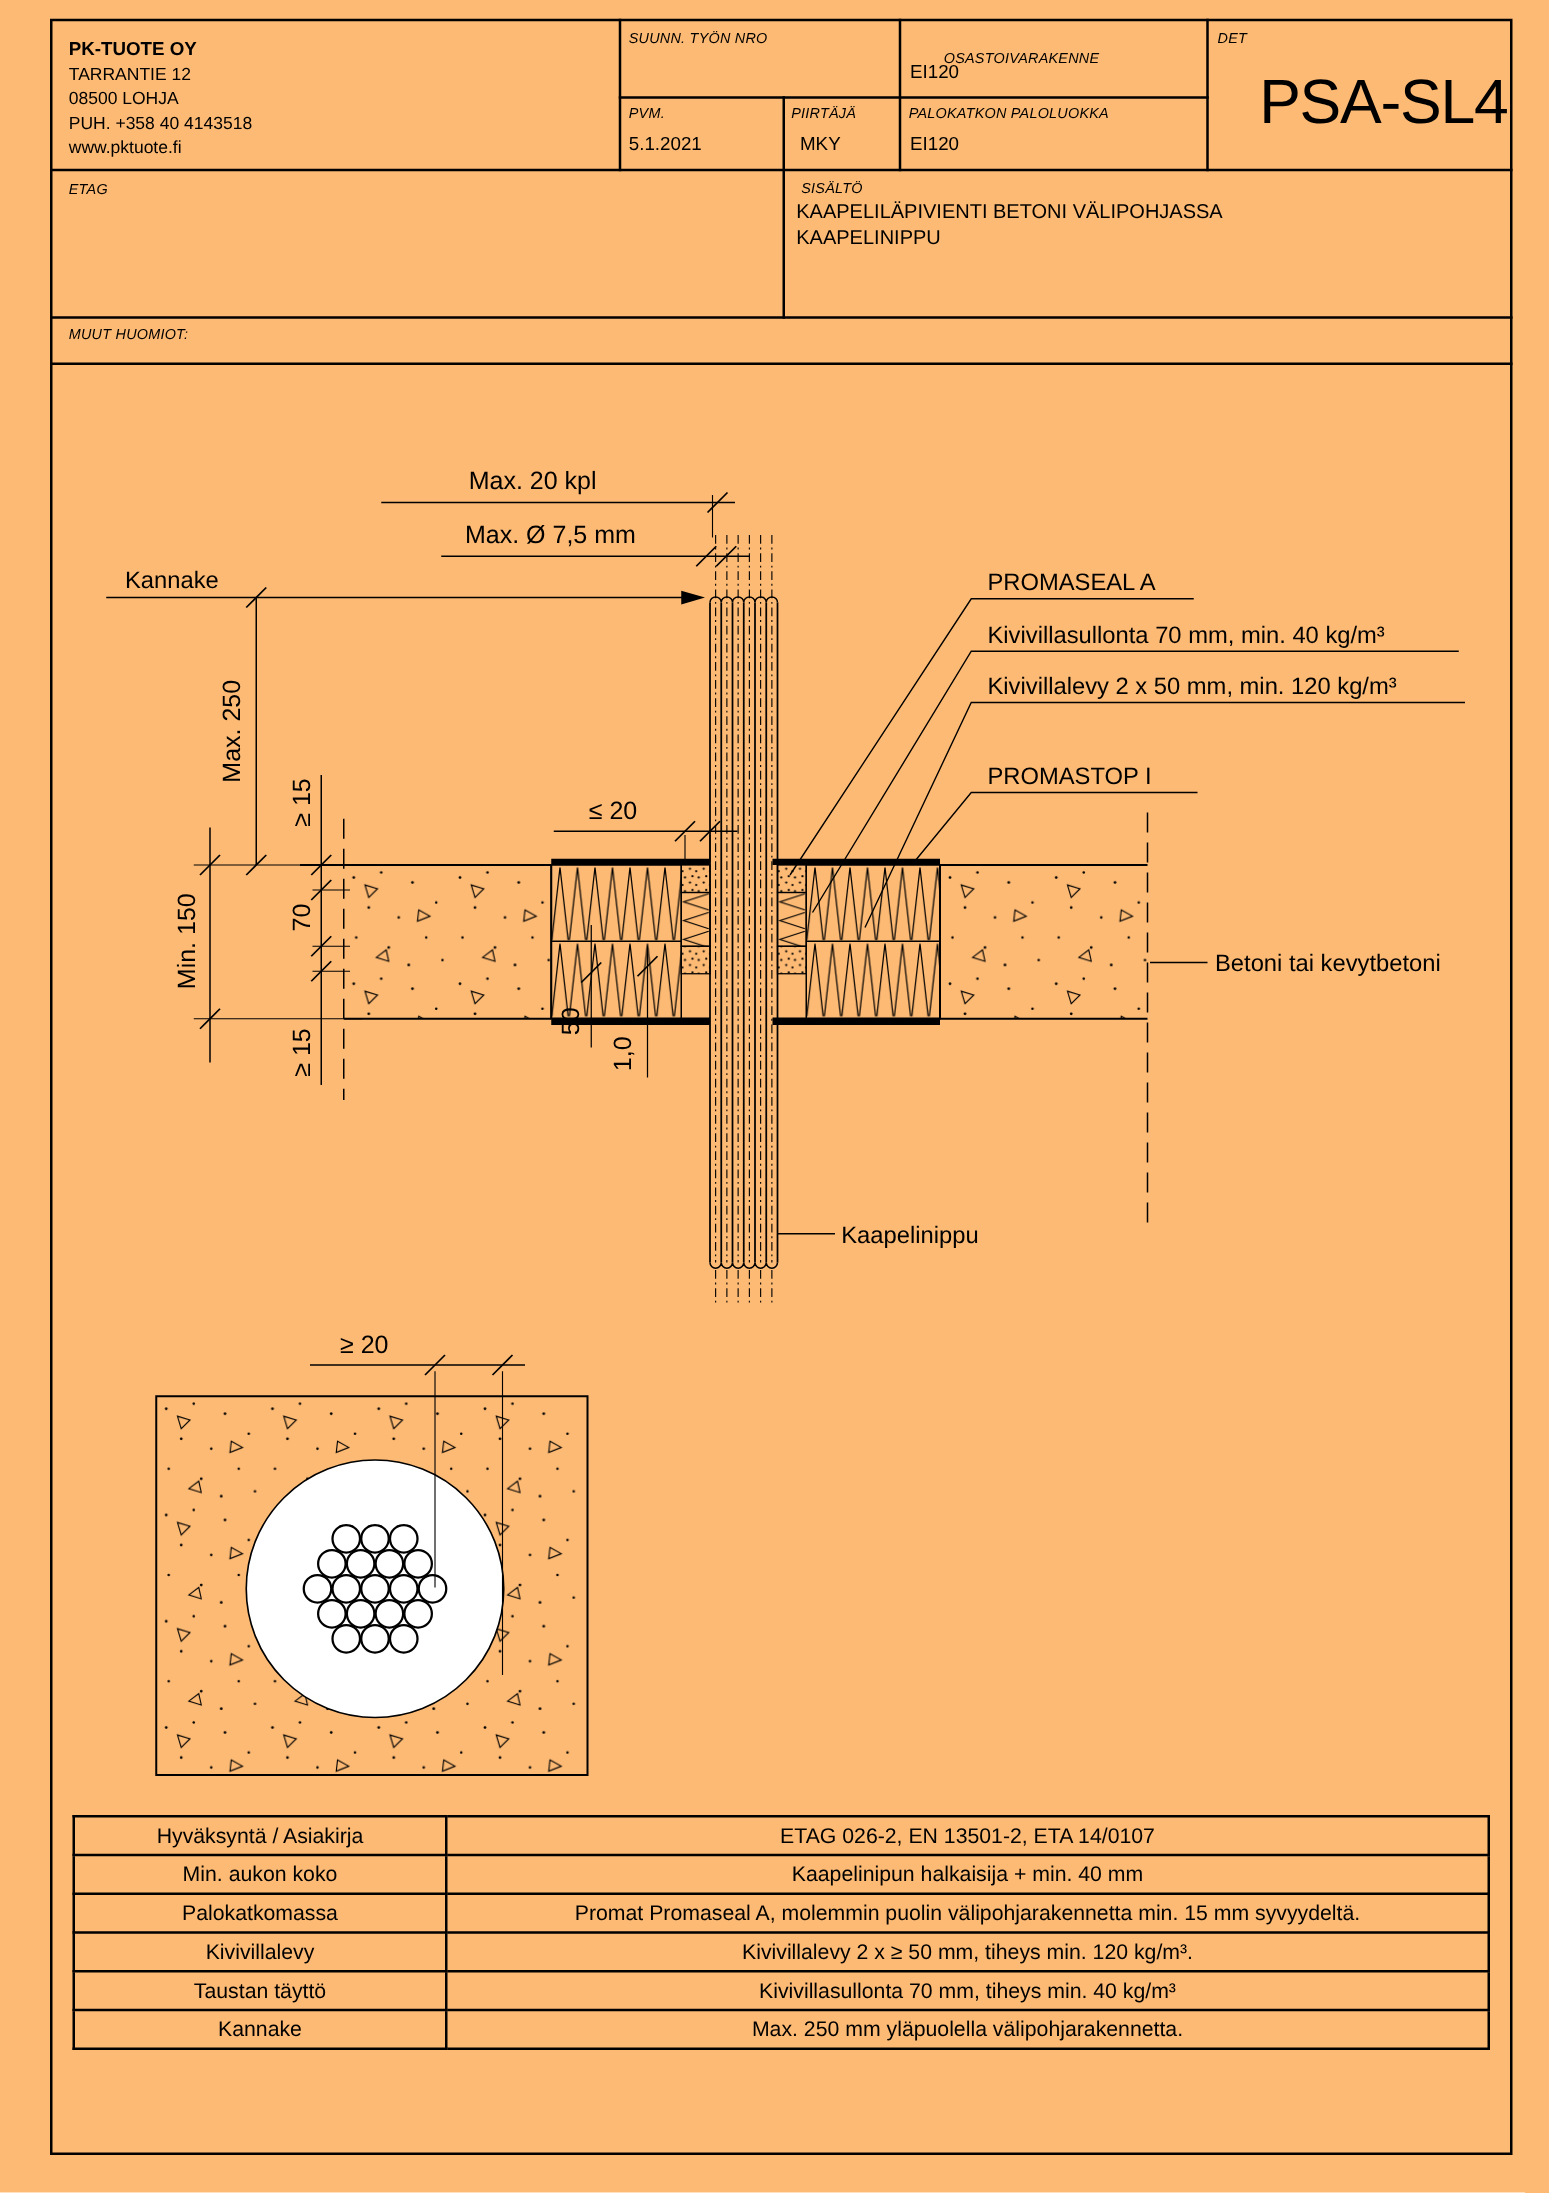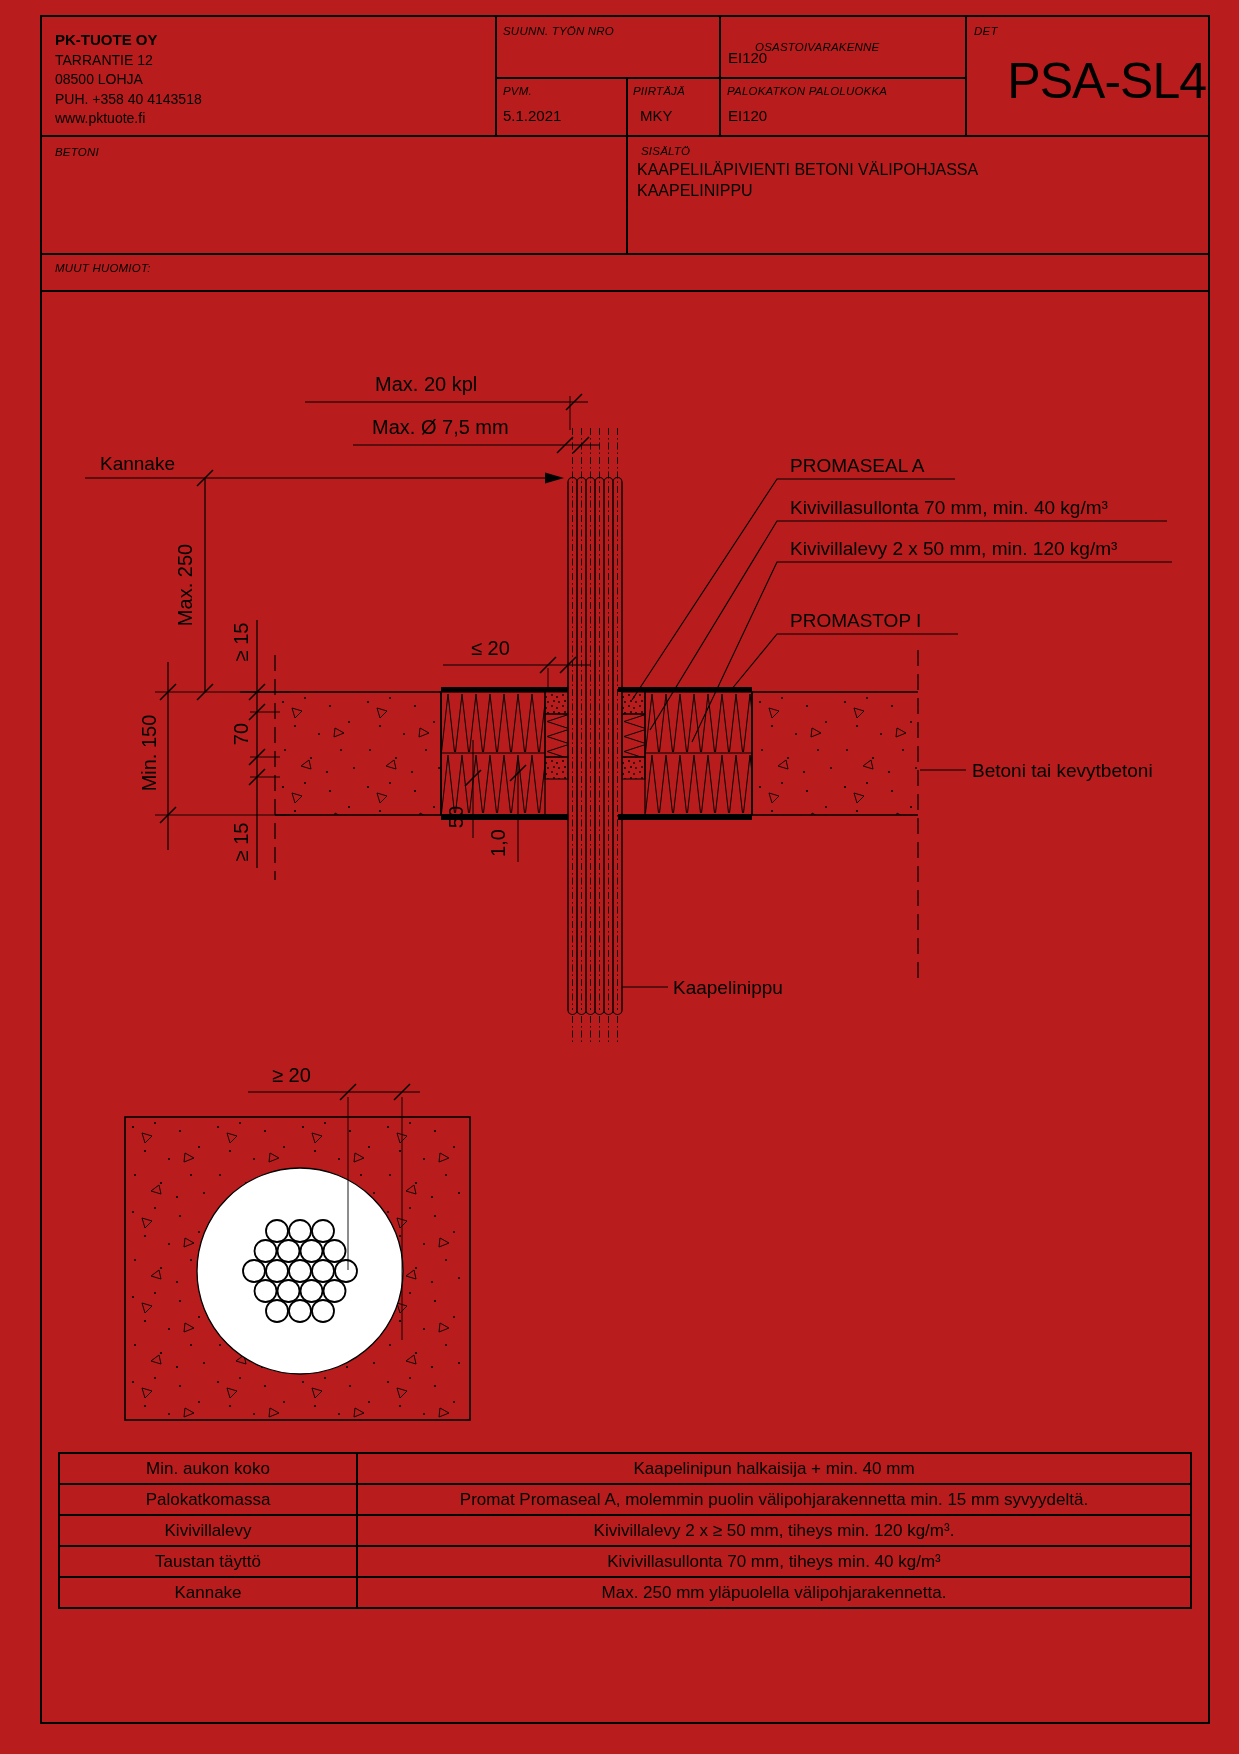--- a/index.html
+++ b/index.html
@@ -1,16 +1,16 @@
 <!DOCTYPE html>
 <html><head>
 <meta charset="utf-8">
 <style>
   html,body{margin:0;padding:0;background:#fff;}
-  #sheet{position:relative;width:1239px;height:1754px;background:#b91c1c;
+  #sheet{position:relative;width:1239px;height:1754px;background:#fdba74;
          font-family:"Liberation Sans",sans-serif;color:#000;overflow:hidden;}
   .line{position:absolute;background:#000;}
   .lbl{position:absolute;font-size:11.5px;letter-spacing:.2px;white-space:nowrap;font-style:italic;}
   .val{position:absolute;font-size:15px;white-space:nowrap;}
   .addr{position:absolute;font-size:14px;line-height:19.5px;white-space:nowrap;}
   .addr b{font-size:15px;}
   .det-big{position:absolute;font-size:50px;letter-spacing:-1px;white-space:nowrap;}
   .sisalto-line{position:absolute;font-size:16px;white-space:nowrap;}
   #spec{position:absolute;left:58px;top:1452px;border-collapse:collapse;
         font-size:17px;}
@@ -50,21 +50,21 @@
   <div class="lbl" style="left:974px;top:25px;">DET</div>
   <div class="det-big" style="left:968px;top:52px;width:238px;text-align:right;">PSA-SL4</div>
 
   <div class="lbl" style="left:503px;top:85px;">PVM.</div>
   <div class="val" style="left:503px;top:107px;">5.1.2021</div>
   <div class="lbl" style="left:633px;top:85px;">PIIRTÄJÄ</div>
   <div class="val" style="left:640px;top:107px;">MKY</div>
   <div class="lbl" style="left:727px;top:85px;">PALOKATKON PALOLUOKKA</div>
   <div class="val" style="left:728px;top:107px;">EI120</div>
 
-  <div class="lbl" style="left:55px;top:146px;">BETONI</div>
+  <div class="lbl" style="left:55px;top:146px;">ETAG</div>
   <div class="lbl" style="left:641px;top:145px;">SISÄLTÖ</div>
   <div class="sisalto-line" style="left:637px;top:161px;">KAAPELILÄPIVIENTI BETONI VÄLIPOHJASSA</div>
   <div class="sisalto-line" style="left:637px;top:182px;">KAAPELINIPPU</div>
   <div class="lbl" style="left:55px;top:262px;">MUUT HUOMIOT:</div>
 
   <svg style="position:absolute;left:40px;top:290px;" width="1170" height="1434" viewBox="40 290 1170 1434" xmlns="http://www.w3.org/2000/svg">
     <defs>
       <pattern id="concrete" width="85" height="85" patternUnits="userSpaceOnUse">
         <circle cx="8" cy="10" r="1.1"></circle>
           <circle cx="30" cy="6" r="1"></circle>
@@ -309,20 +309,24 @@
         <line x1="394" y1="1100" x2="410" y2="1084" stroke="#000" stroke-width="1.4"></line>
         <line x1="348" y1="1097" x2="348" y2="1270" stroke="#000" stroke-width="0.9"></line>
         <line x1="402" y1="1097" x2="402" y2="1340" stroke="#000" stroke-width="0.9"></line>
       </g>
     </g>
   </svg>
 
   <table id="spec">
     <tbody>
       <tr>
+        <td class="c1">Hyväksyntä / Asiakirja</td>
+        <td class="c2">ETAG 026-2, EN 13501-2, ETA 14/0107</td>
+      </tr>
+      <tr>
         <td class="c1">Min. aukon koko</td>
         <td class="c2">Kaapelinipun halkaisija + min. 40 mm</td>
       </tr>
       <tr>
         <td class="c1">Palokatkomassa</td>
         <td class="c2">Promat Promaseal A, molemmin puolin välipohjarakennetta min. 15 mm syvyydeltä.</td>
       </tr>
       <tr>
         <td class="c1">Kivivillalevy</td>
         <td class="c2">Kivivillalevy 2 x ≥ 50 mm, tiheys min. 120 kg/m³.</td>

